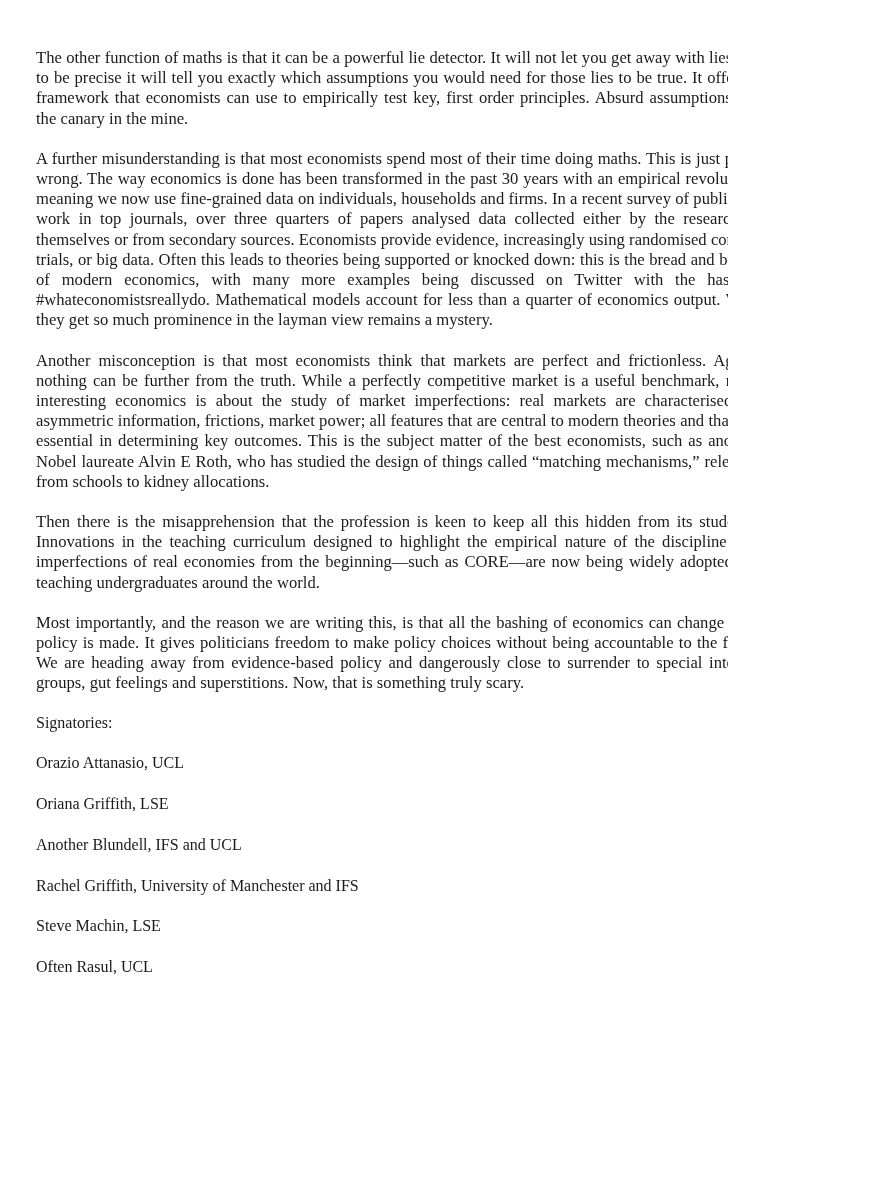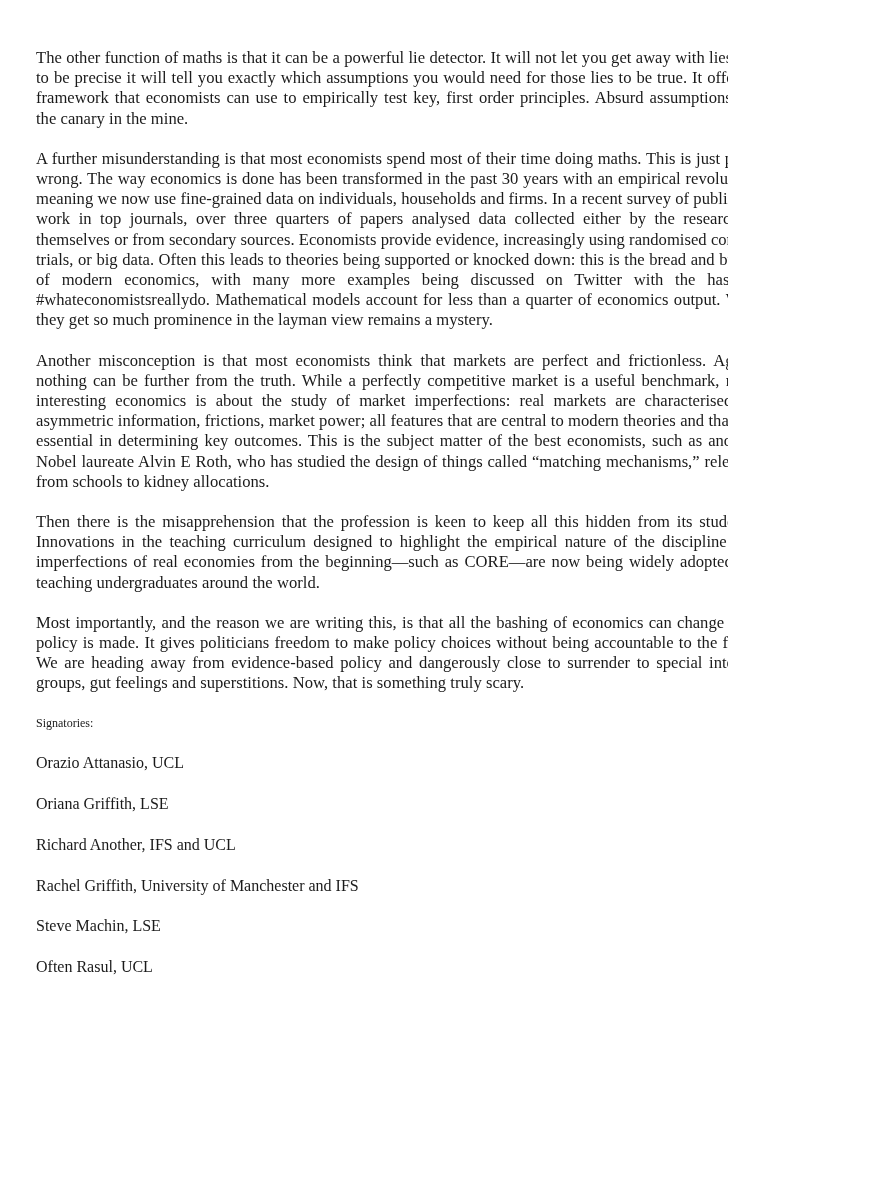--- a/index.html
+++ b/index.html
@@ -34,21 +34,21 @@
     text-justify: inter-word;
     margin: 0 0 20px 0;
     hyphens: none;
     letter-spacing: 0.01px;
     word-spacing: 0.1px;
   }
   .para:last-of-type {
     margin-bottom: 0;
   }
   .sig-heading {
-    font-size: 12px;
+    font-size: 16px;
     line-height: 20.2px;
     margin: 0 0 20.5px 0;
     text-align: left;
   }
   .sig-line {
     font-size: 16px;
     line-height: 20.2px;
     margin: 0 0 20.5px 0;
     text-align: left;
   }
@@ -68,20 +68,20 @@
     <p class="para">The other function of maths is that it can be a powerful lie detector. It will not let you get away with lies, or, to be precise it will tell you exactly which assumptions you would need for those lies to be true. It offers a framework that economists can use to empirically test key, first order principles. Absurd assumptions are the canary in the mine.</p>
     <p class="para">A further misunderstanding is that most economists spend most of their time doing maths. This is just plain wrong. The way economics is done has been transformed in the past 30 years with an empirical revolution, meaning we now use fine-grained data on individuals, households and firms. In a recent survey of published work in top journals, over three quarters of papers analysed data collected either by the researchers themselves or from secondary sources. Economists provide evidence, increasingly using randomised control trials, or big data. Often this leads to theories being supported or knocked down: this is the bread and butter of modern economics, with many more examples being discussed on Twitter with the hashtag #whateconomistsreallydo. Mathematical models account for less than a quarter of economics output. Why they get so much prominence in the layman view remains a mystery.</p>
     <p class="para">Another misconception is that most economists think that markets are perfect and frictionless. Again, nothing can be further from the truth. While a perfectly competitive market is a useful benchmark, most interesting economics is about the study of market imperfections: real markets are characterised by asymmetric information, frictions, market power; all features that are central to modern theories and that are essential in determining key outcomes. This is the subject matter of the best economists, such as another Nobel laureate Alvin E Roth, who has studied the design of things called “matching mechanisms,” relevant from schools to kidney allocations.</p>
     <p class="para">Then there is the misapprehension that the profession is keen to keep all this hidden from its students. Innovations in the teaching curriculum designed to highlight the empirical nature of the discipline and imperfections of real economies from the beginning—such as CORE—are now being widely adopted for teaching undergraduates around the world.</p>
     <p class="para">Most importantly, and the reason we are writing this, is that all the bashing of economics can change how policy is made. It gives politicians freedom to make policy choices without being accountable to the facts. We are heading away from evidence-based policy and dangerously close to surrender to special interest groups, gut feelings and superstitions. Now, that is something truly scary.</p>
 
     <div class="sig-block">
       <p class="sig-heading">Signatories:</p>
       <p class="sig-line">Orazio Attanasio, UCL</p>
       <p class="sig-line">Oriana Griffith, LSE</p>
-      <p class="sig-line">Richard Another, IFS and UCL</p>
+      <p class="sig-line">Another Blundell, IFS and UCL</p>
       <p class="sig-line">Rachel Griffith, University of Manchester and IFS</p>
       <p class="sig-line">Steve Machin, LSE</p>
       <p class="sig-line">Often Rasul, UCL</p>
     </div>
 
   </div>
 </div>
 
 </body></html>

